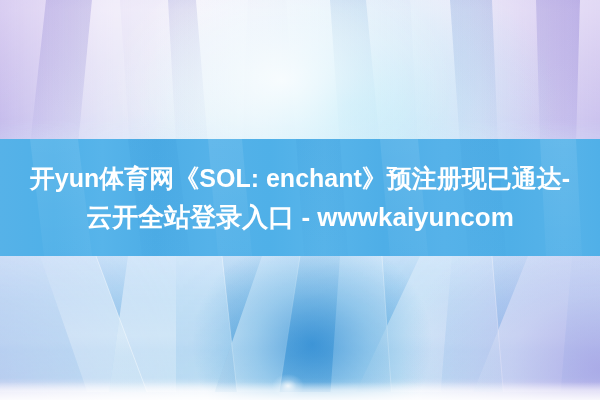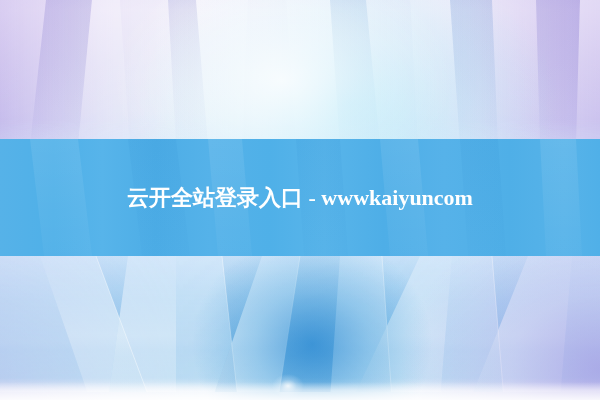--- a/index.html
+++ b/index.html
@@ -142,21 +142,21 @@
     z-index: 2;
     color: #ffffff;
     font-weight: bold;
     font-size: 25px;
     line-height: 39px;
     text-align: center;
     letter-spacing: 0px;
     white-space: nowrap;
   }
   .headline-l1 { font-size: 25px; }
-  .headline-l2 { font-size: 22px; font-family: Liberation Serif, serif; }
+  .headline-l2 { font-size: 26px; }
 </style>
 </head>
 <body>
 
 <div id="banner">
 
   <div class="bg-layer bg-base"></div>
   <div class="bg-layer bg-hwash"></div>
 
   <div class="facets">
@@ -283,16 +283,17 @@
         <polygon points="30,0 78,0 92,117 44,117" fill="url(#tbl)"></polygon>
         <polygon points="128,0 176,0 190,117 142,117" fill="url(#tbd)"></polygon>
         <polygon points="208,0 242,0 252,117 218,117" fill="url(#tbl)"></polygon>
         <polygon points="296,0 340,0 348,117 304,117" fill="url(#tbd)"></polygon>
         <polygon points="380,0 418,0 428,117 390,117" fill="url(#tbl)"></polygon>
         <polygon points="460,0 498,0 506,117 468,117" fill="url(#tbd)"></polygon>
         <polygon points="540,0 576,0 582,117 546,117" fill="url(#tbl)"></polygon>
       </svg>
     </div>
 
+    <div class="headline headline-l1">开yun体育网《SOL: enchant》预注册现已通达-</div>
     <div class="headline headline-l2">云开全站登录入口 - wwwkaiyuncom</div>
   </div>
 
 </div>
 
 </body></html>

